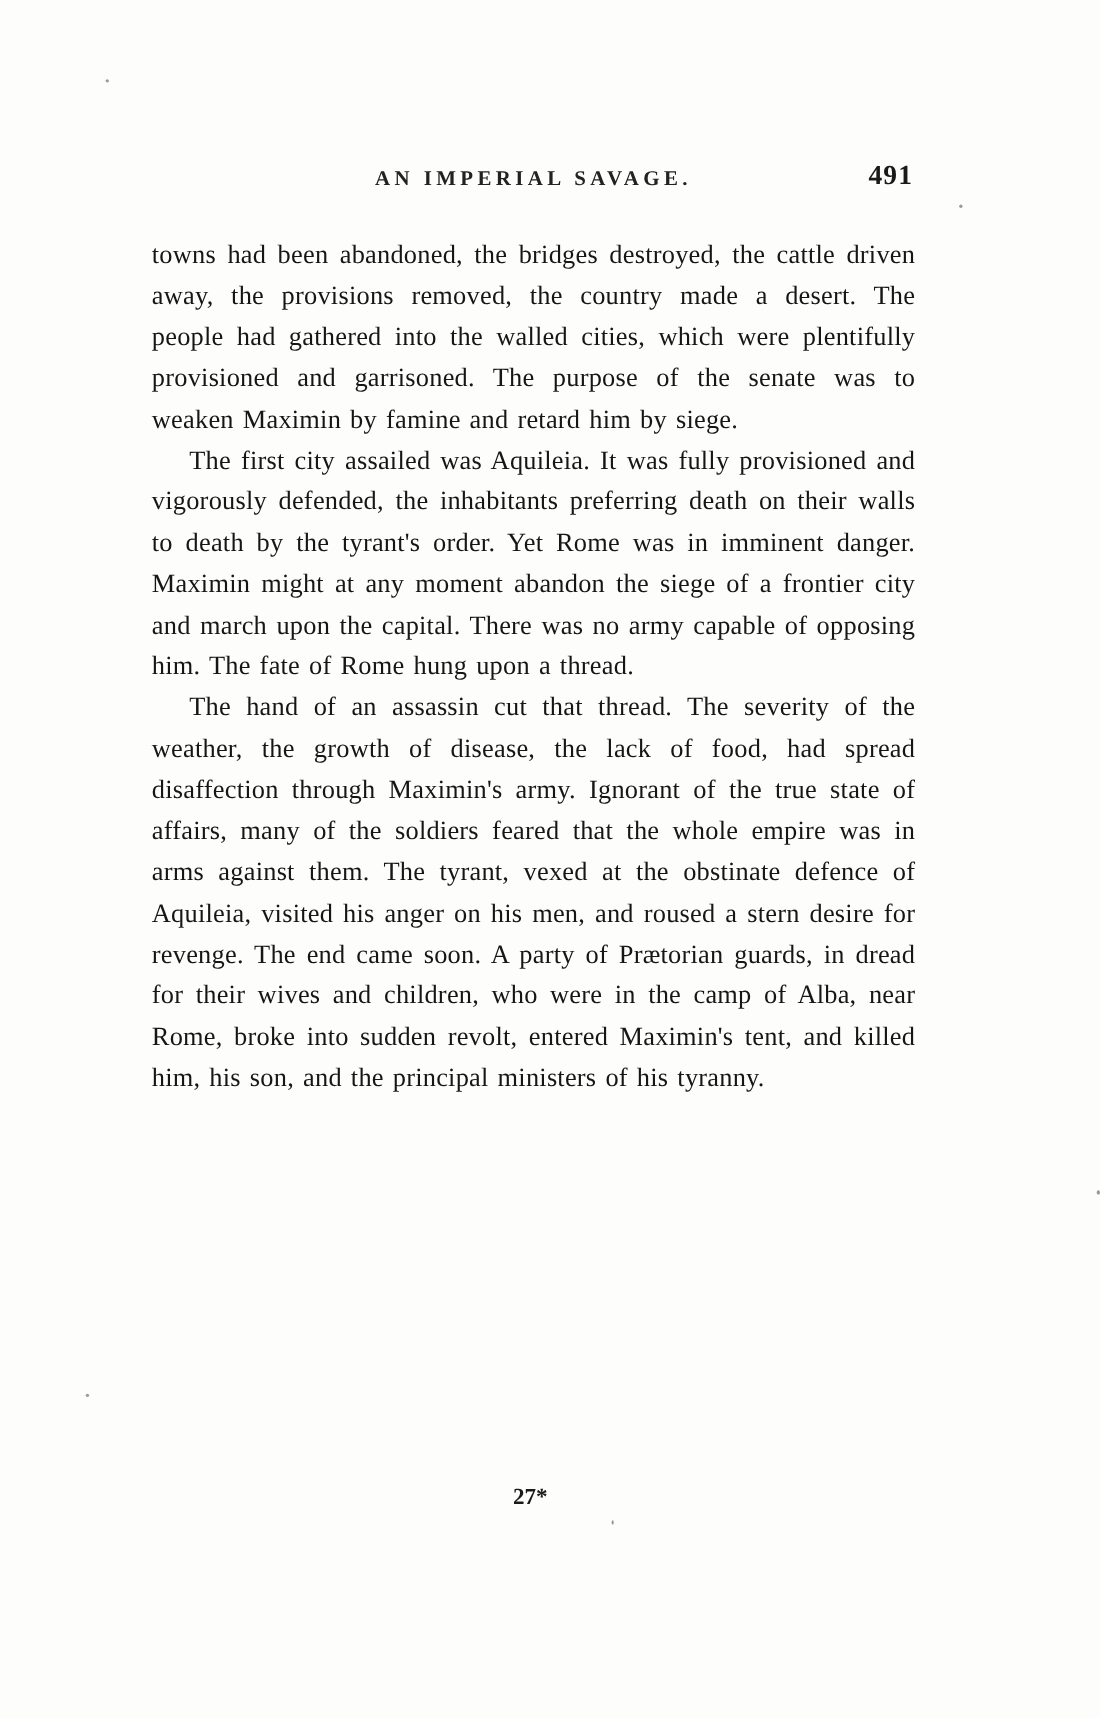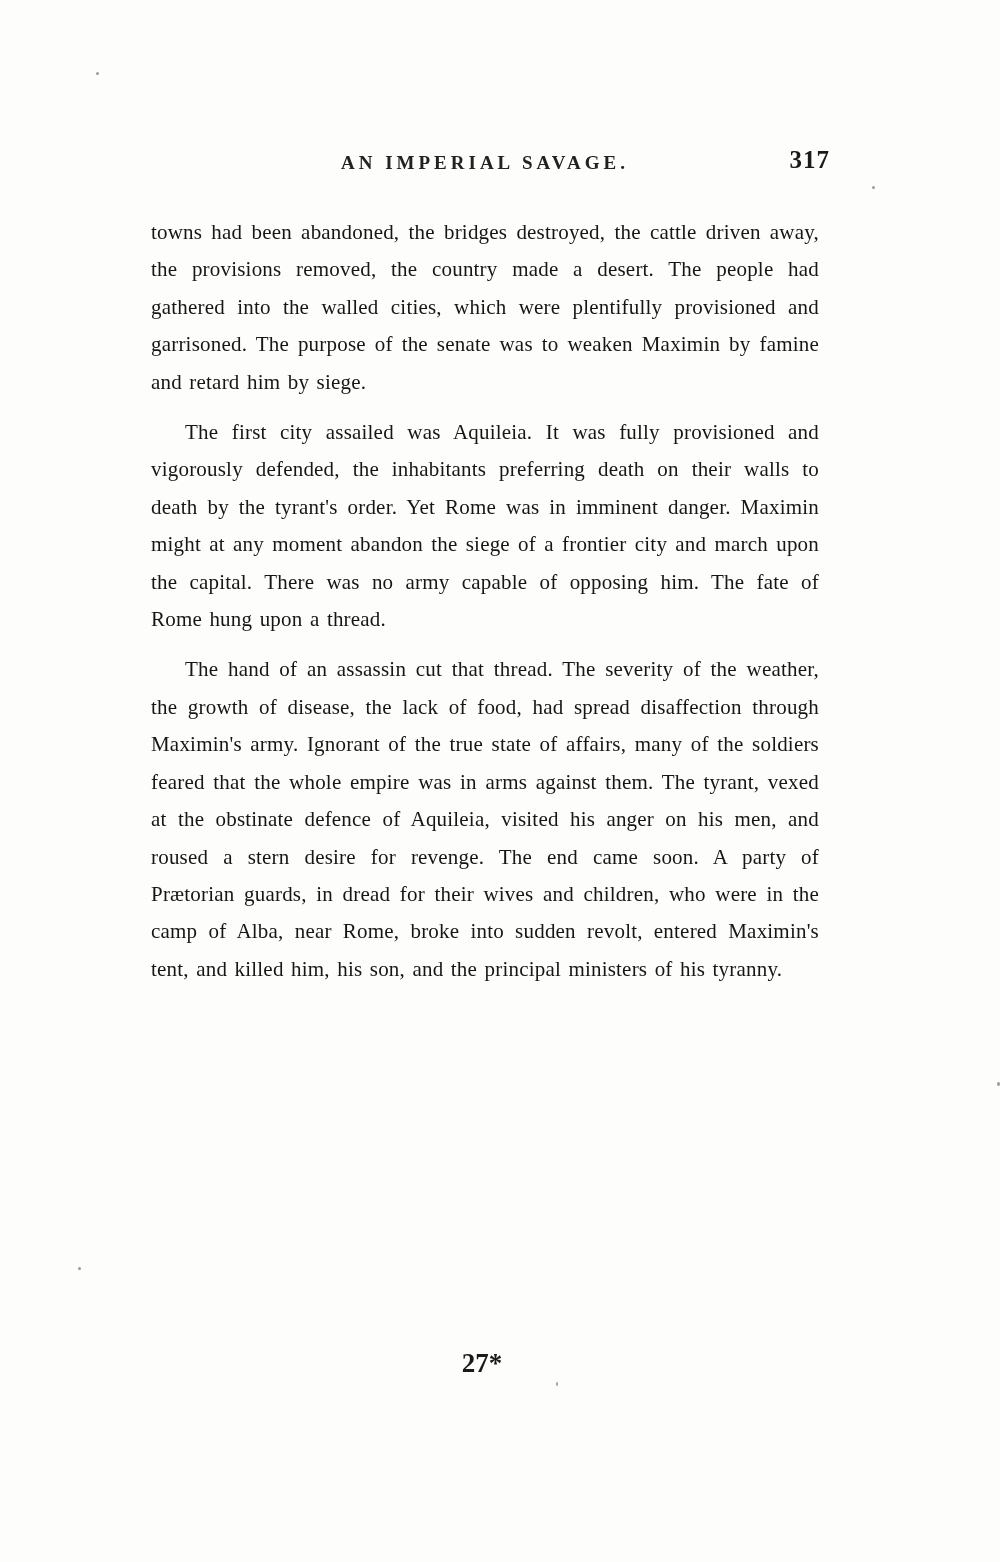--- a/index.html
+++ b/index.html
@@ -43,39 +43,39 @@
   .running-head .folio {
     position: absolute;
     right: 2px;
     top: 0;
     font-size: 25px;
     font-weight: bold;
     letter-spacing: 1px;
     color: #1a1a1a;
   }
   .body-text p {
-    margin: 13px;
-    font-size: 21px;
+    margin: 0;
+    font-size: 24px;
     line-height: 37.4px;
     text-align: justify;
     letter-spacing: 0.2px;
     word-spacing: 2px;
     color: #161616;
   }
   .body-text p.indent {
     text-indent: 34px;
     font-family: Liberation Serif, serif;
   }
   .footer-sig {
     position: absolute;
     left: 0;
     right: 80px;
     top: 1348px;
     text-align: center;
-    font-size: 27px;
+    font-size: 21px;
     font-weight: bold;
     color: #1a1a1a;
   }
   
   .speck {
     position: absolute;
     background: #9a9a96;
     border-radius: 50%;
   }
   .speck.s1 { left: 96px;  top: 72px;   width: 3px; height: 3px; }
@@ -92,21 +92,21 @@
   <span class="speck s1"></span>
   <span class="speck s2"></span>
   <span class="speck s3"></span>
   <span class="speck s4"></span>
   <span class="speck s5"></span>
 
   <div class="text-block">
 
     <div class="running-head">
       <span class="title">AN  IMPERIAL  SAVAGE.</span>
-      <span class="folio">317</span>
+      <span class="folio">491</span>
     </div>
 
     <div class="body-text">
       <p>towns had been abandoned, the bridges destroyed, the cattle driven away, the provisions removed, the country made a desert.  The people had gathered into the walled cities, which were plentifully pro­visioned and garrisoned.  The purpose of the senate was to weaken Maximin by famine and retard him by siege.</p>
       <p class="indent">The first city assailed was Aquileia.  It was fully provisioned and vigorously defended, the inhabitants preferring death on their walls to death by the tyrant's order.  Yet Rome was in imminent danger. Maximin might at any moment abandon the siege of a frontier city and march upon the capital.  There was no army capable of opposing him.  The fate of Rome hung upon a thread.</p>
       <p class="indent">The hand of an assassin cut that thread.  The severity of the weather, the growth of disease, the lack of food, had spread disaffection through Maxi­min's army.  Ignorant of the true state of affairs, many of the soldiers feared that the whole empire was in arms against them.  The tyrant, vexed at the obstinate defence of Aquileia, visited his anger on his men, and roused a stern desire for revenge.  The end came soon.  A party of Prætorian guards, in dread for their wives and children, who were in the camp of Alba, near Rome, broke into sudden revolt, entered Maximin's tent, and killed him, his son, and the prin­cipal ministers of his tyranny.</p>
     </div>
 
   </div>
 

